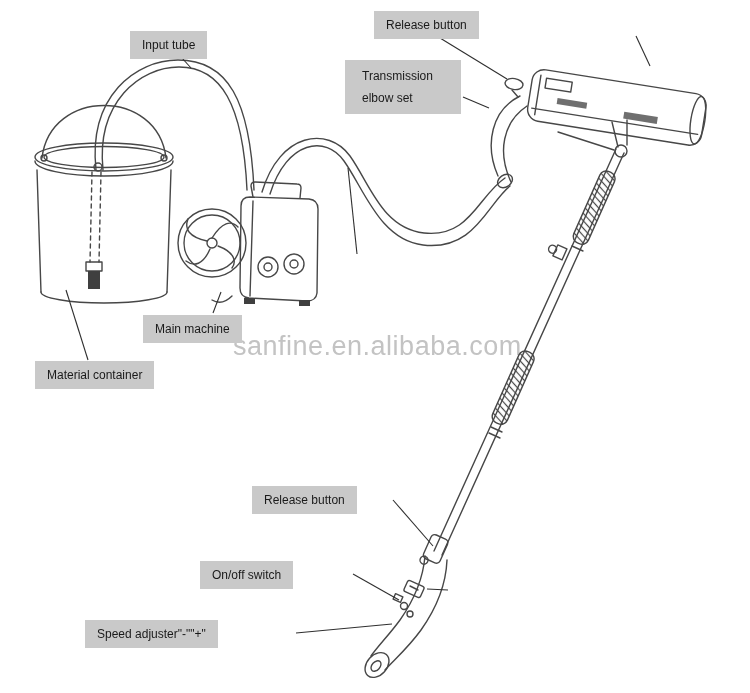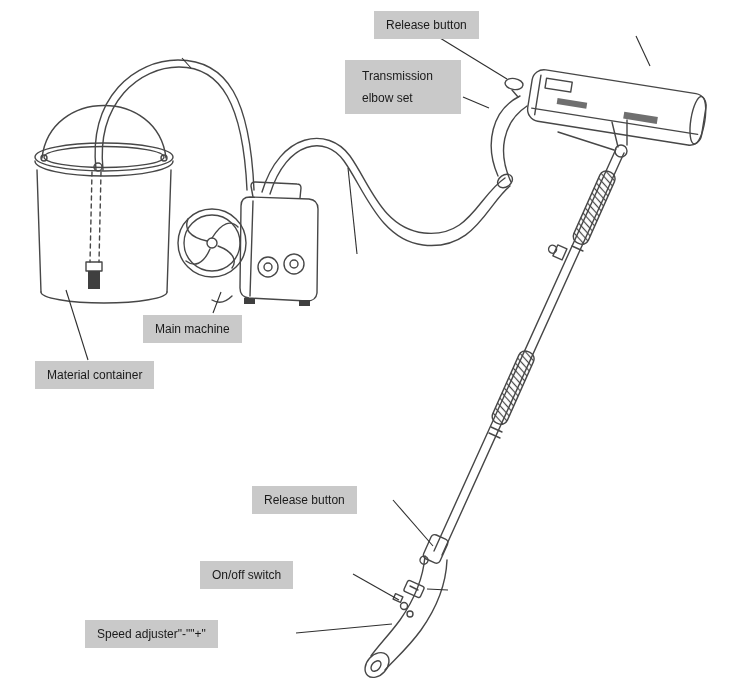--- a/index.html
+++ b/index.html
@@ -51,20 +51,21 @@
     width: 116px;
     line-height: 22px;
     padding: 5px 17px;
   }
 </style>
 </head>
 <body>
 
 <div class="canvas">
 
+  <div class="watermark">sanfine.en.alibaba.com</div>
 
   <svg class="art" width="750" height="693" viewBox="0 0 750 693">
     <defs>
       <pattern id="hatch" width="5" height="5" patternUnits="userSpaceOnUse" patternTransform="rotate(24)">
         <line class="pline" x1="2.5" y1="0" x2="2.5" y2="5"></line>
       </pattern>
     </defs>
 
     <g class="ink">
       <path d="M42,158 C 50,88 158,88 166,158"></path>
@@ -180,20 +181,21 @@
       <line x1="357" y1="254" x2="348" y2="168"></line>
       <line x1="213" y1="313" x2="221" y2="292"></line>
       <line x1="88" y1="360" x2="66" y2="290"></line>
       <line x1="393" y1="500" x2="433" y2="546"></line>
       <line x1="353" y1="574" x2="399" y2="600"></line>
       <line x1="448" y1="590" x2="427" y2="589"></line>
       <line x1="296" y1="633" x2="392" y2="624"></line>
     </g>
   </svg>
 
+  <div class="label" style="left:130px; top:31px;">Input tube</div>
 
   <div class="label" style="left:374px; top:11px;">Release button</div>
 
 
   <div class="label multiline" style="left:345px; top:60px;">Transmission elbow set</div>
 
 
   <div class="label" style="left:143px; top:315px;">Main machine</div>
 
   <div class="label" style="left:35px; top:361px;text-align:center;">Material container</div>

